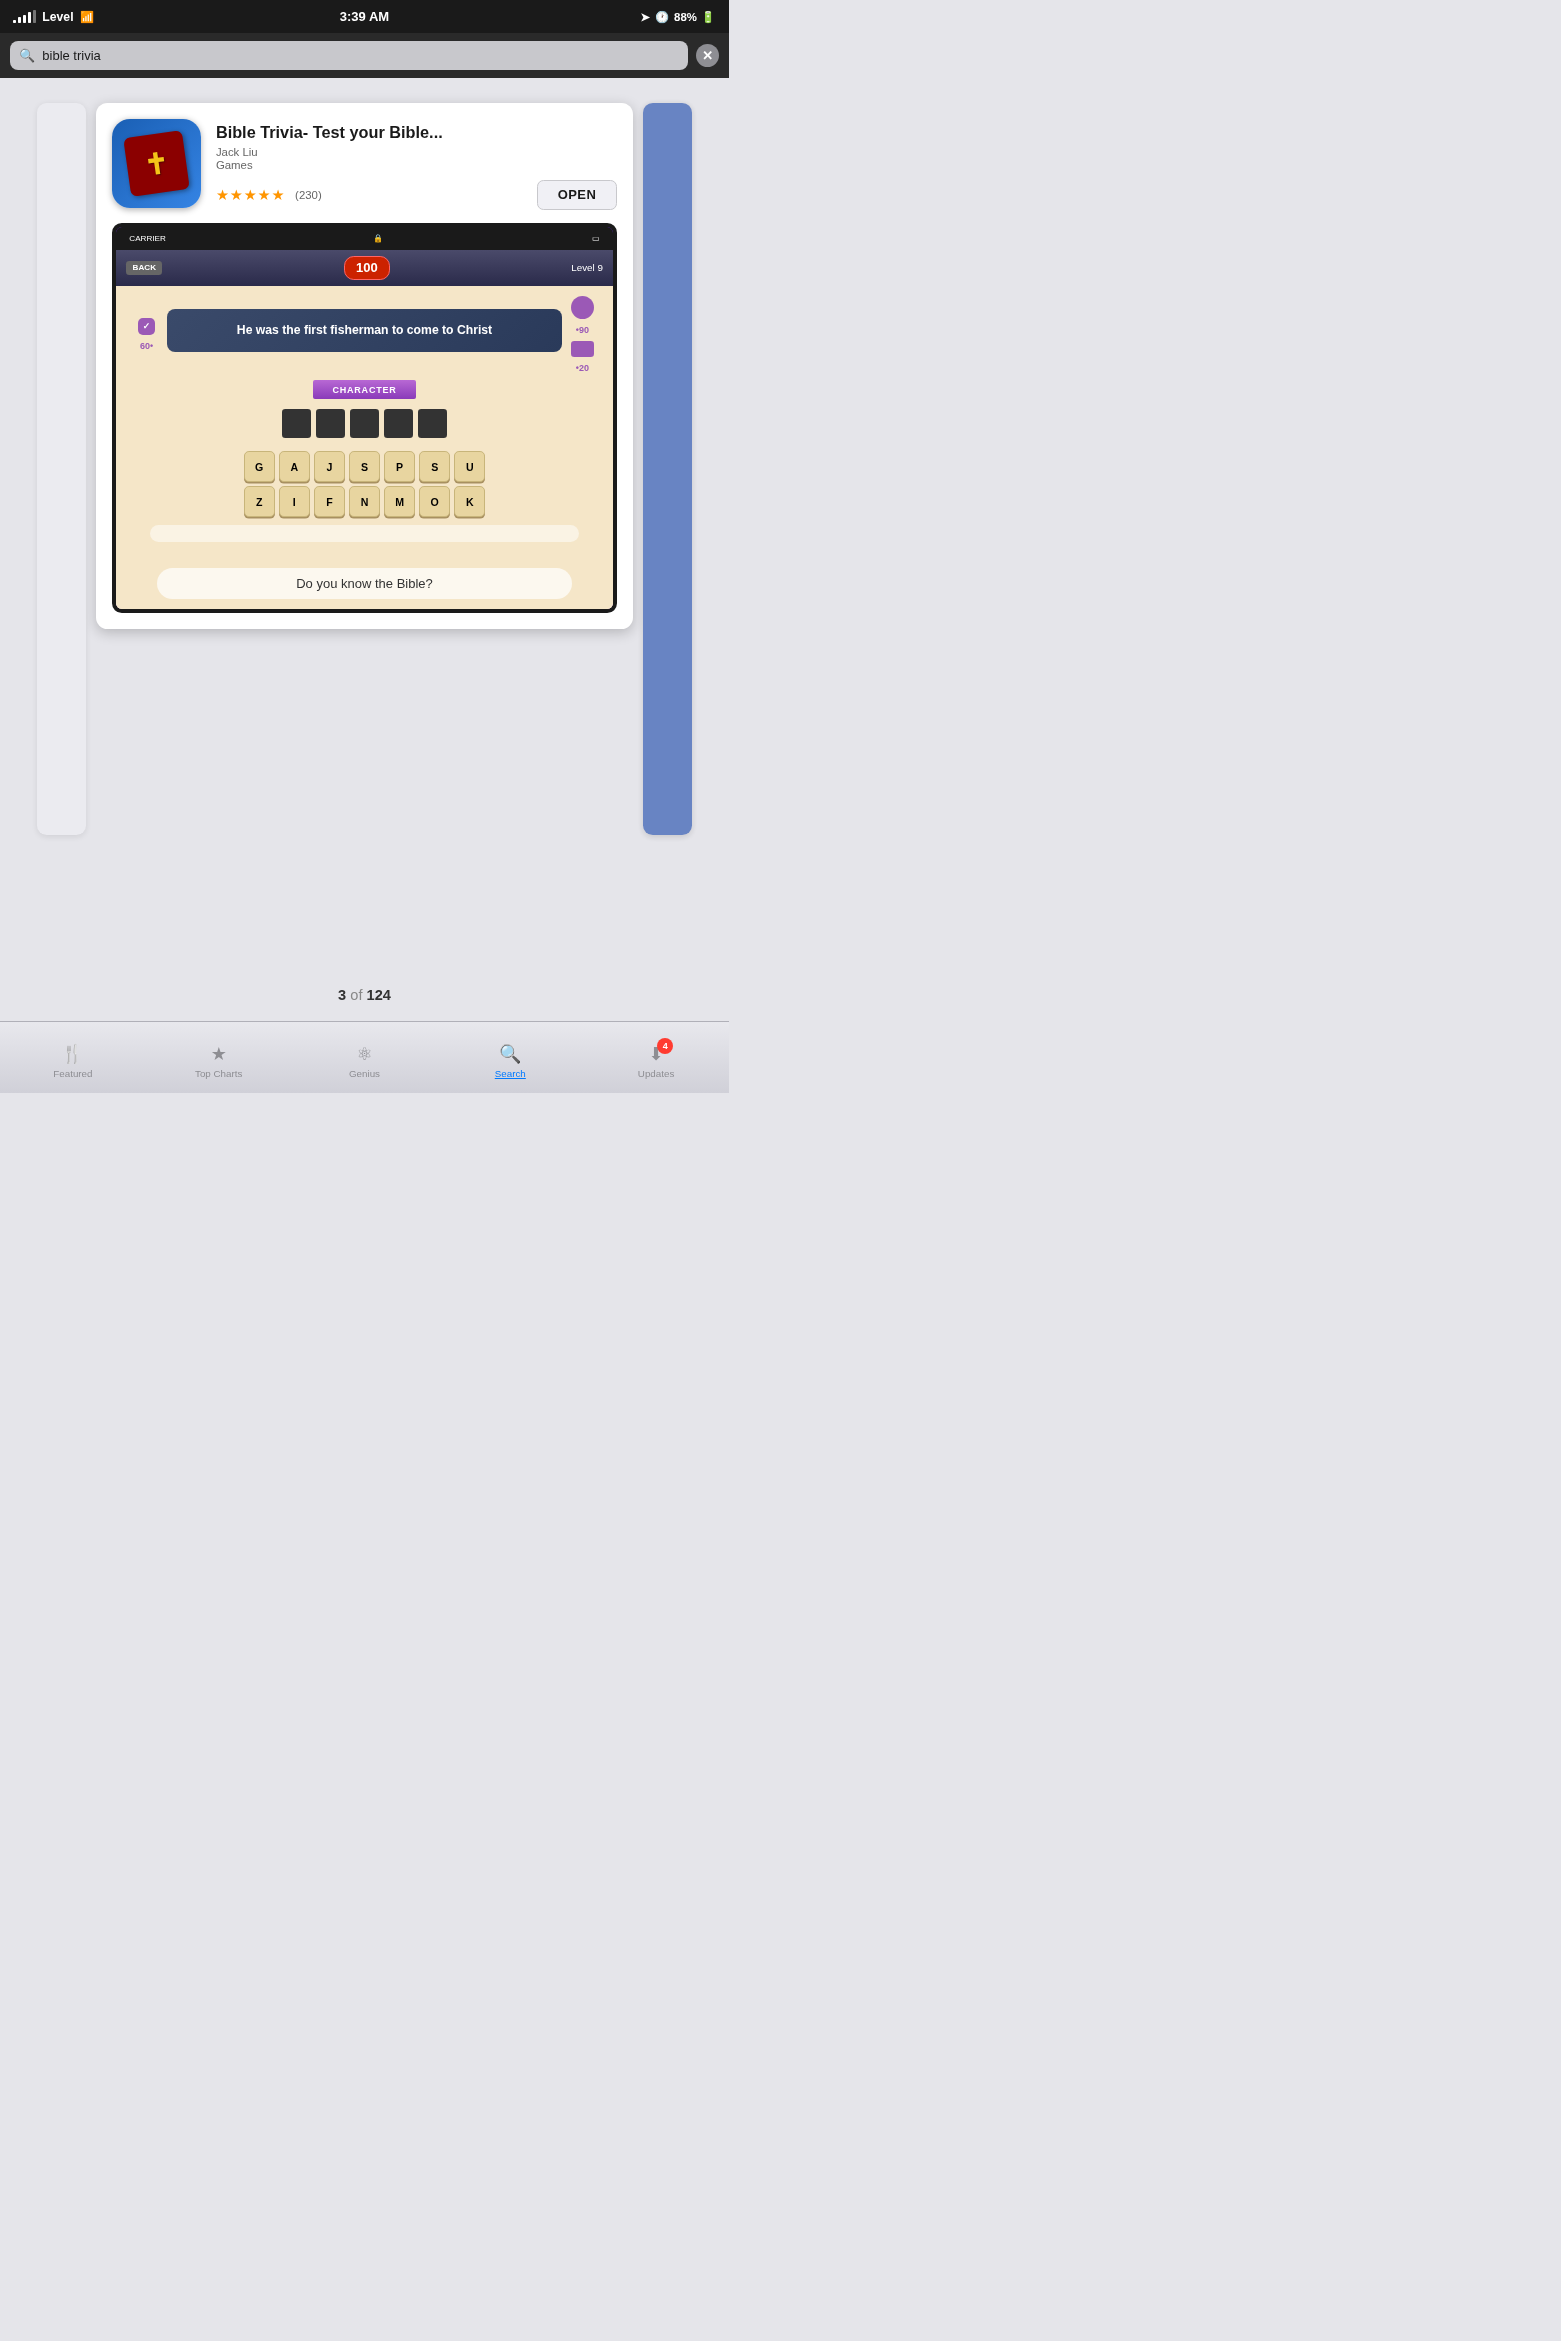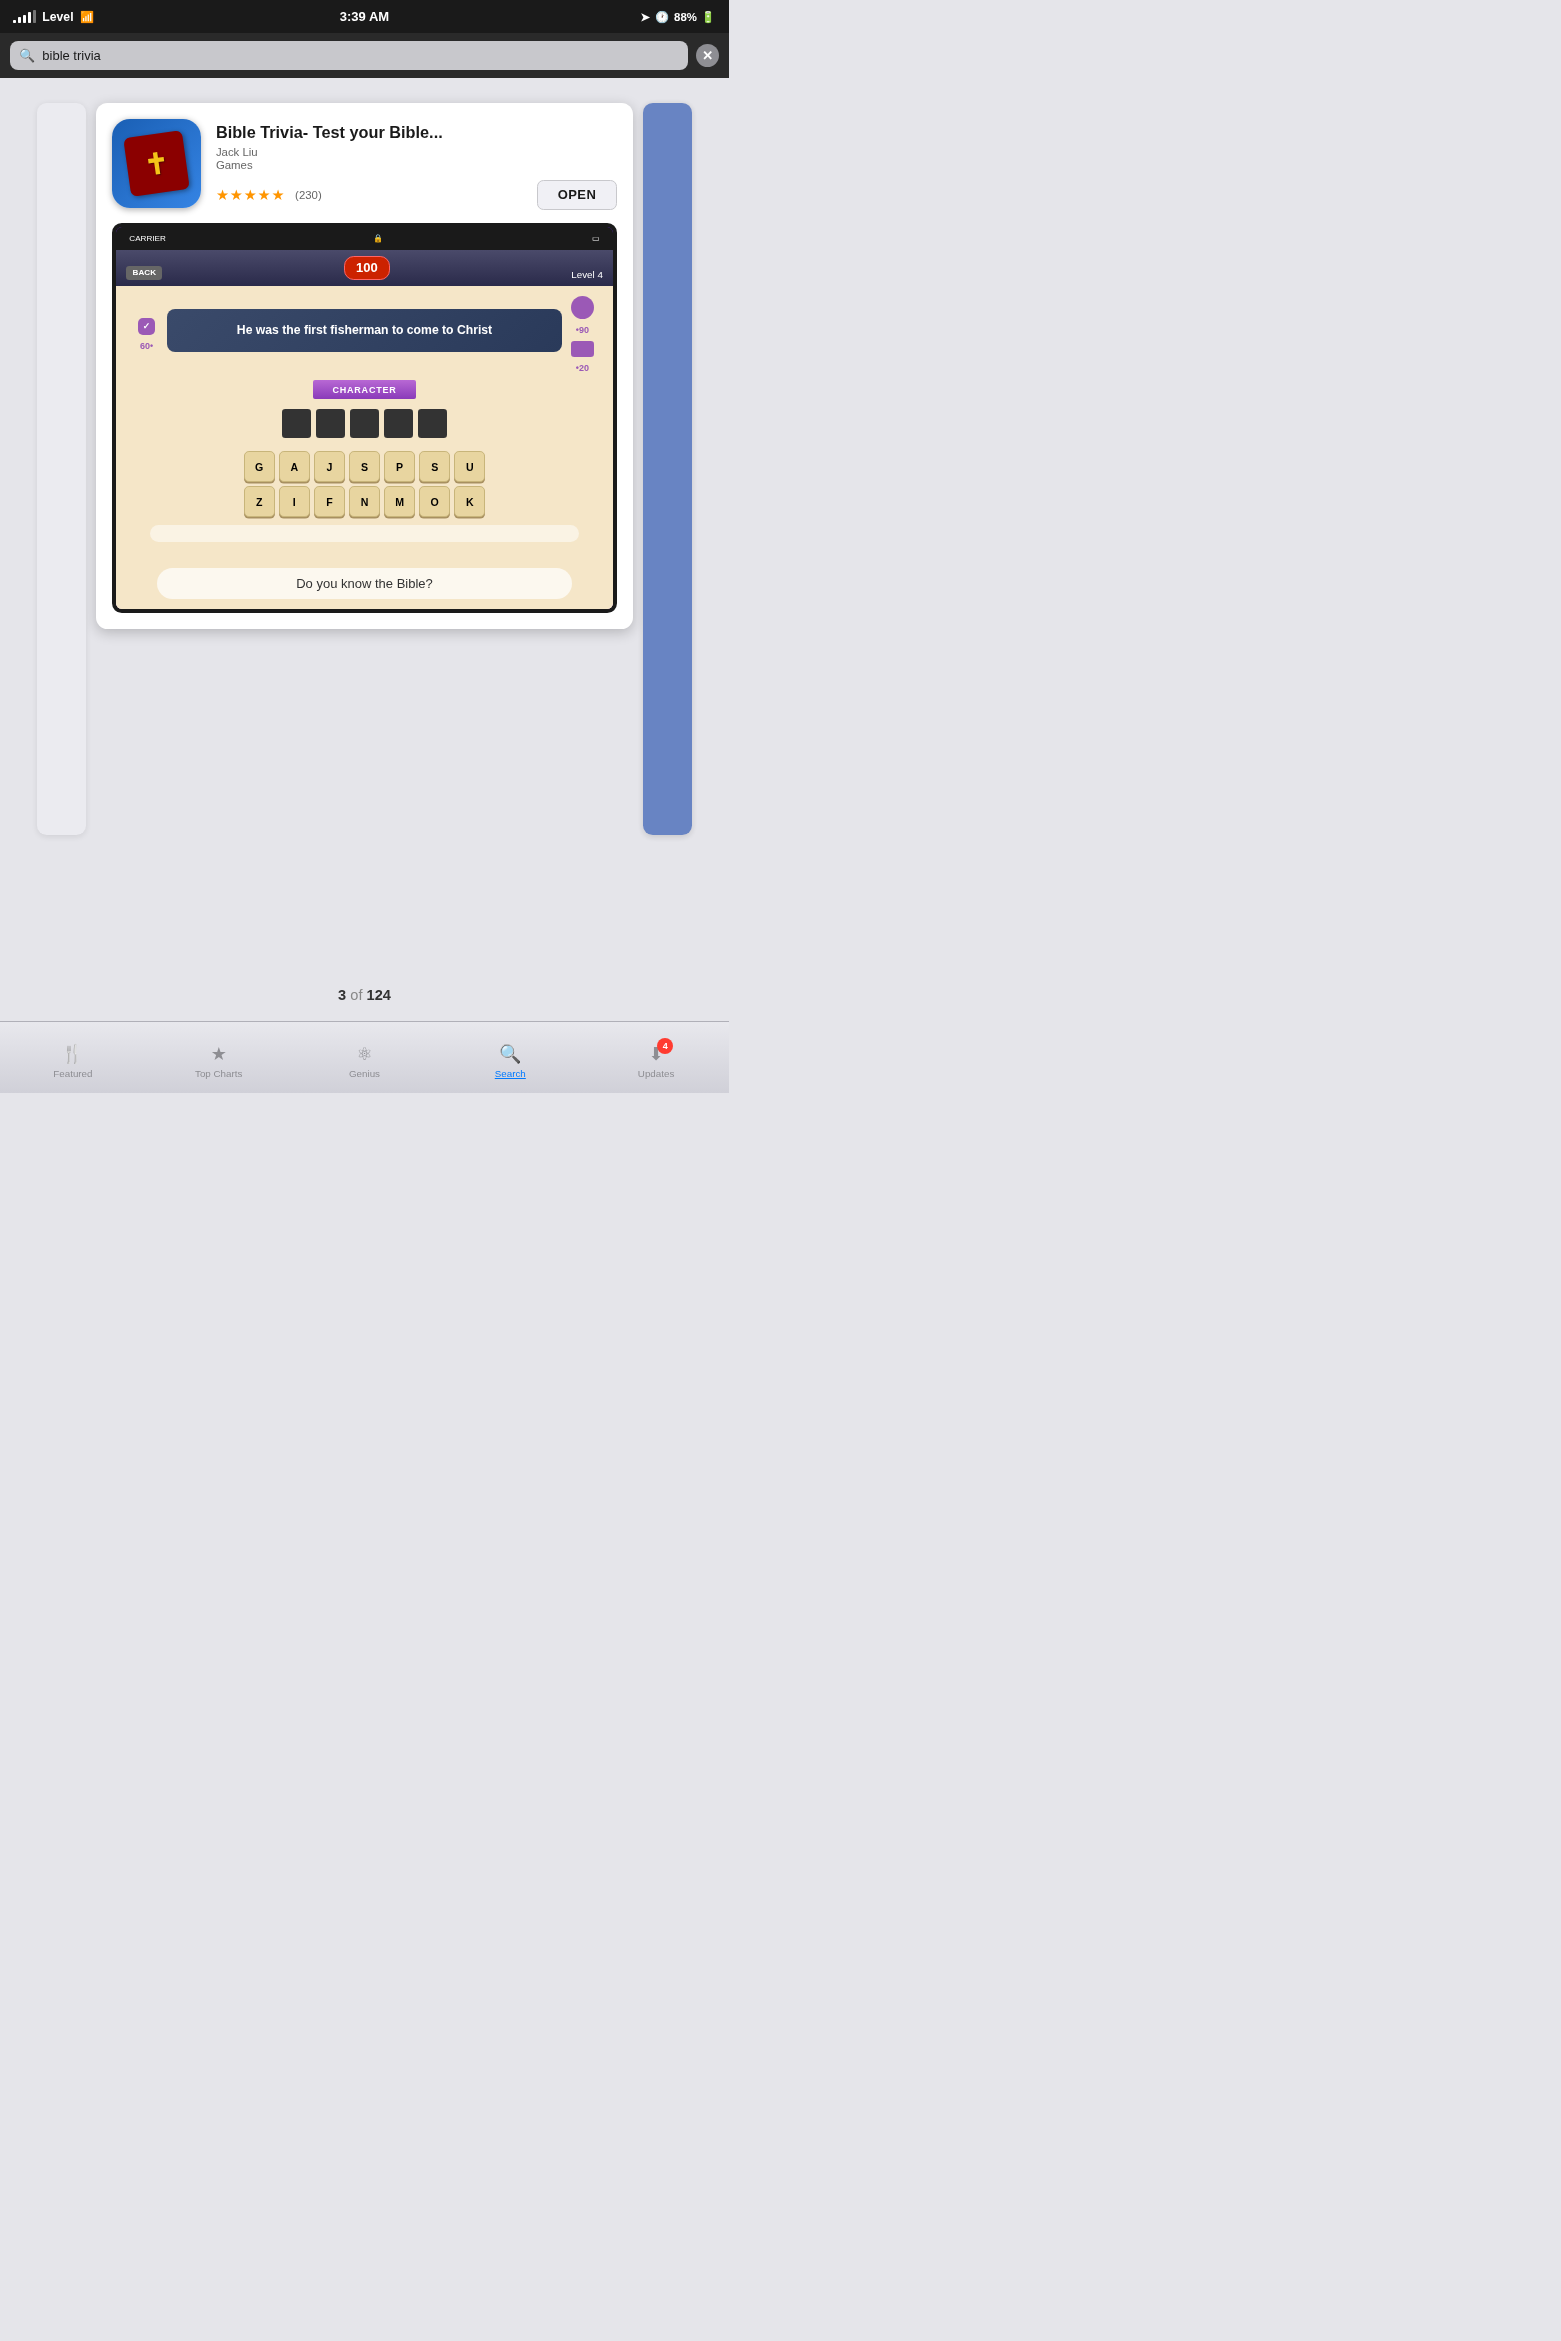--- a/index.html
+++ b/index.html
@@ -257,21 +257,21 @@
       background: #f5e6c8;
       position: relative;
       overflow: hidden;
     }
 
     
     .game-header {
       background: linear-gradient(180deg, #4a4a6a 0%, #2a2a4a 100%);
       padding: 6.5px 9.8px;
       display: flex;
-      align-items: flex-end;
+      align-items: center;
       justify-content: space-between;
     }
     .game-back-btn {
       background: #666;
       color: white;
       font-size: 8.1px;
       padding: 2.4px 6.5px;
       border-radius: 3.3px;
       font-weight: bold;
     }
@@ -510,21 +510,21 @@
           <div class="phone-top-bar">
             <span>CARRIER</span>
             <span>🔒</span>
             <span>▭</span>
           </div>
           <div class="phone-screen">
 
             <div class="game-header">
               <div class="game-back-btn">BACK</div>
               <div class="game-score">100</div>
-              <div class="game-level">Level 4</div>
+              <div class="game-level">Level 9</div>
             </div>
 
             <div class="game-content">
               <div style="display:flex; align-items:center; position:relative;">
 
                 <div style="width:41px; display:flex; flex-direction:column; align-items:center; justify-content:center; gap:6.5px;">
                   <div style="background:#9b59b6; border-radius:4.9px; padding:3.3px 4.9px; color:white; font-size:9px; font-weight:bold;">✓</div>
                   <div style="color:#9b59b6; font-size:9px; font-weight:bold;">60•</div>
                 </div>
 

